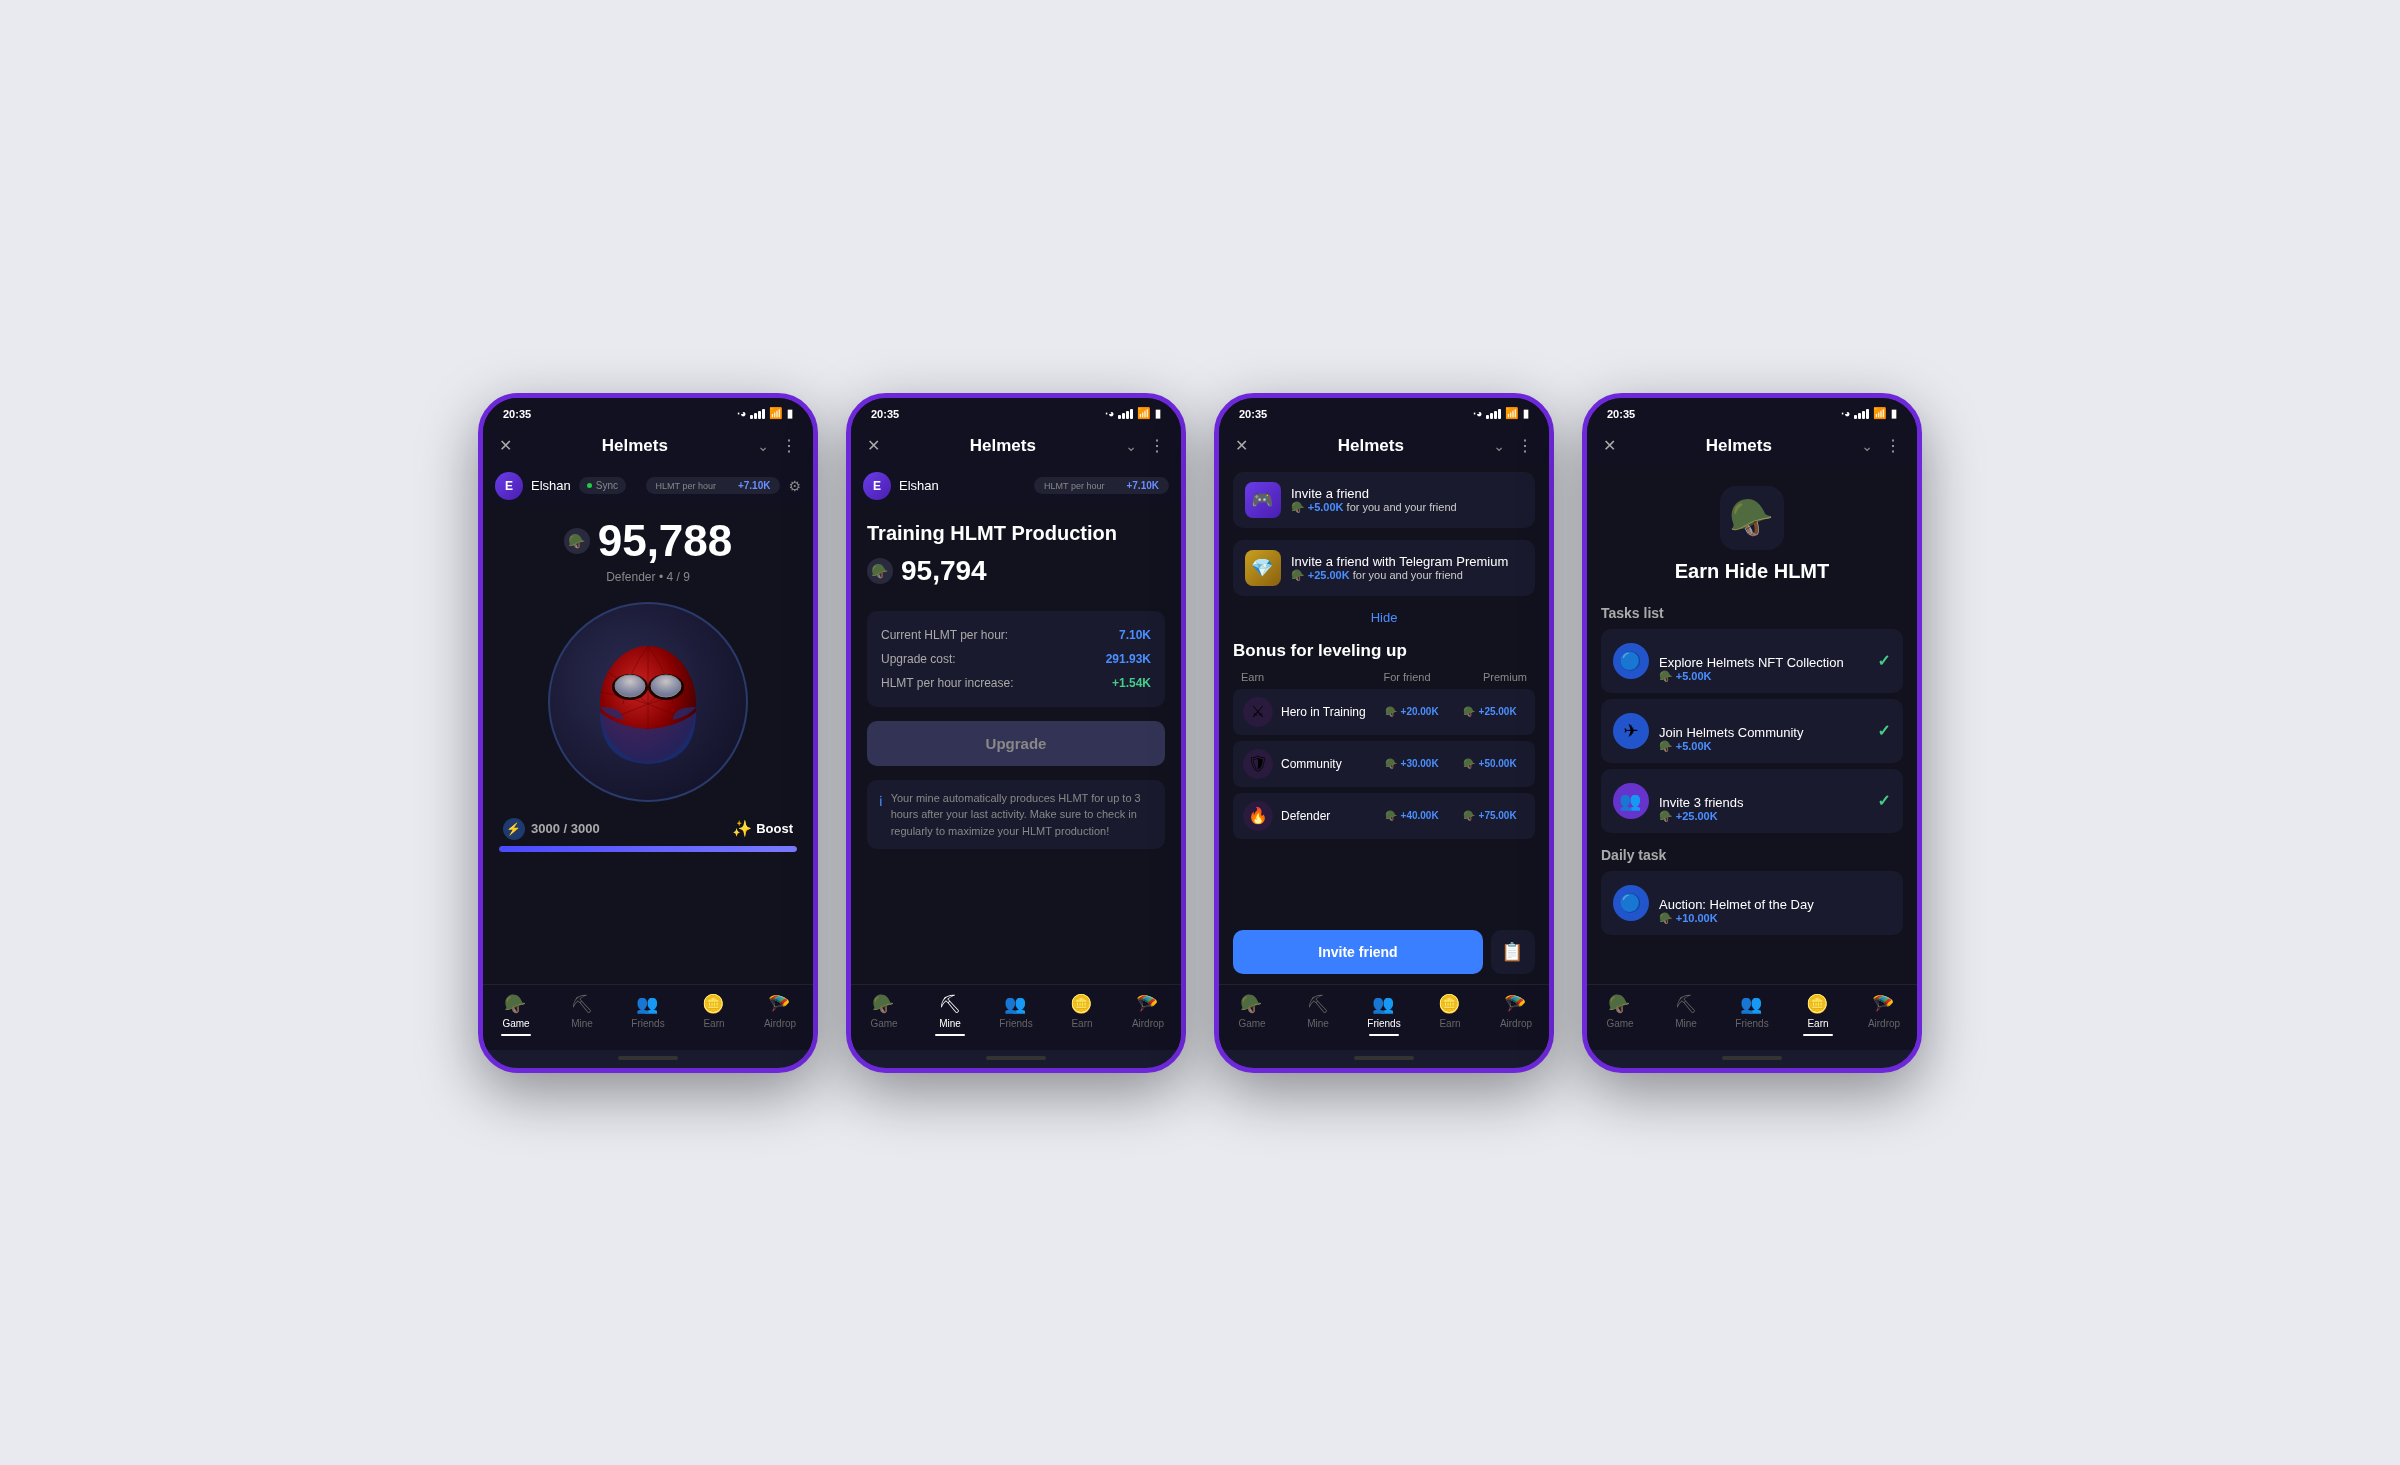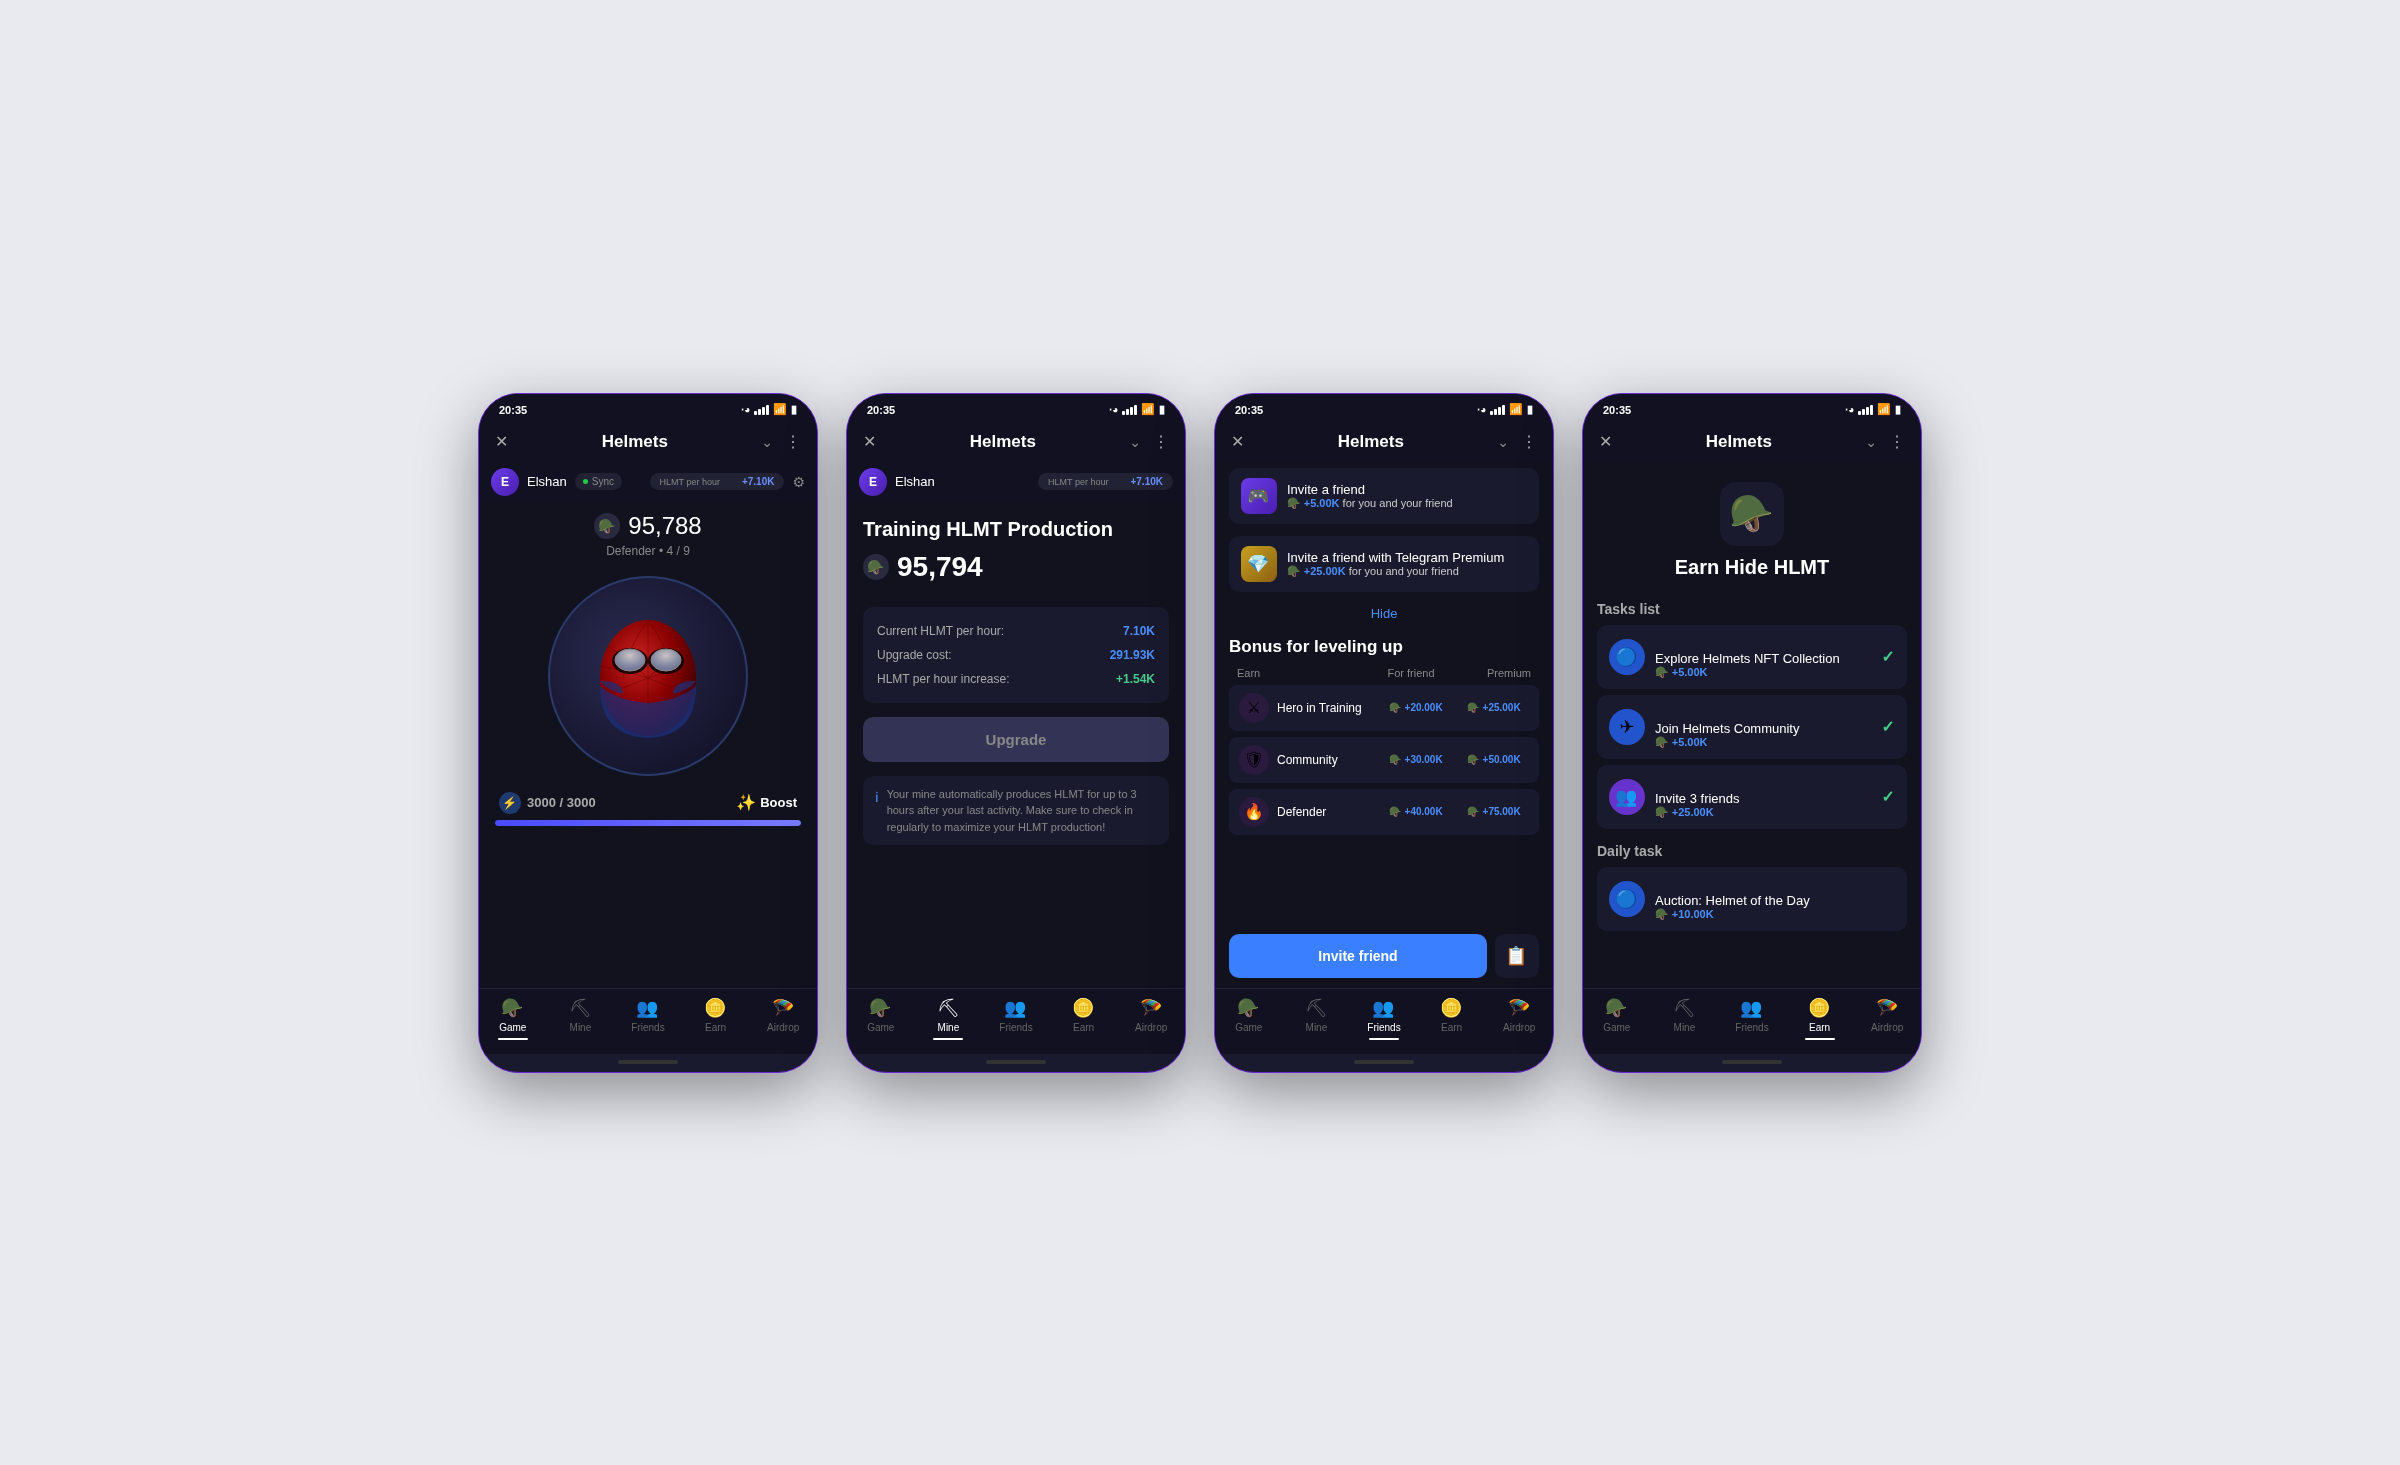--- a/index.html
+++ b/index.html
@@ -21,21 +21,21 @@
     }
     .phone {
       width: 340px;
       height: 680px;
       background: #1a1a2e;
       border-radius: 40px;
       overflow: hidden;
       display: flex;
       flex-direction: column;
       box-shadow: 0 20px 60px rgba(0,0,0,0.4);
-      border: 1px solid #6d28d9;
+      border: 5px solid #6d28d9;
       position: relative;
     }
     
     .status-bar {
       display: flex;
       justify-content: space-between;
       align-items: center;
       padding: 8px 20px 4px;
       background: #111122;
       font-size: 11px;
@@ -154,22 +154,22 @@
       width: 26px;
       height: 26px;
       background: #2a2a3e;
       border-radius: 50%;
       display: flex;
       align-items: center;
       justify-content: center;
       font-size: 14px;
     }
     .balance-amount {
-      font-size: 24px;
-      font-weight: 400;
+      font-size: 44px;
+      font-weight: 700;
       color: #fff;
     }
     .level-info {
       font-size: 12px;
       color: #888;
       margin-bottom: 10px;
     }
     .level-info .dot { color: #888; }
     .helmet-circle {
       width: 200px;

